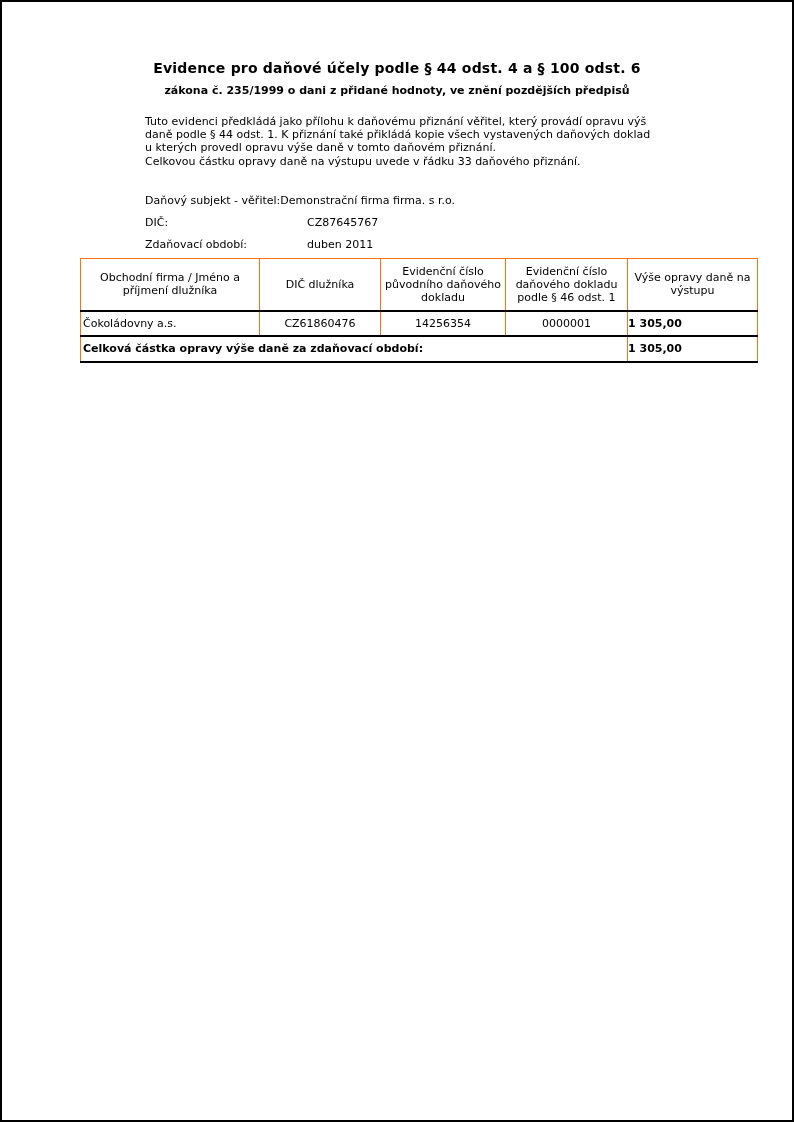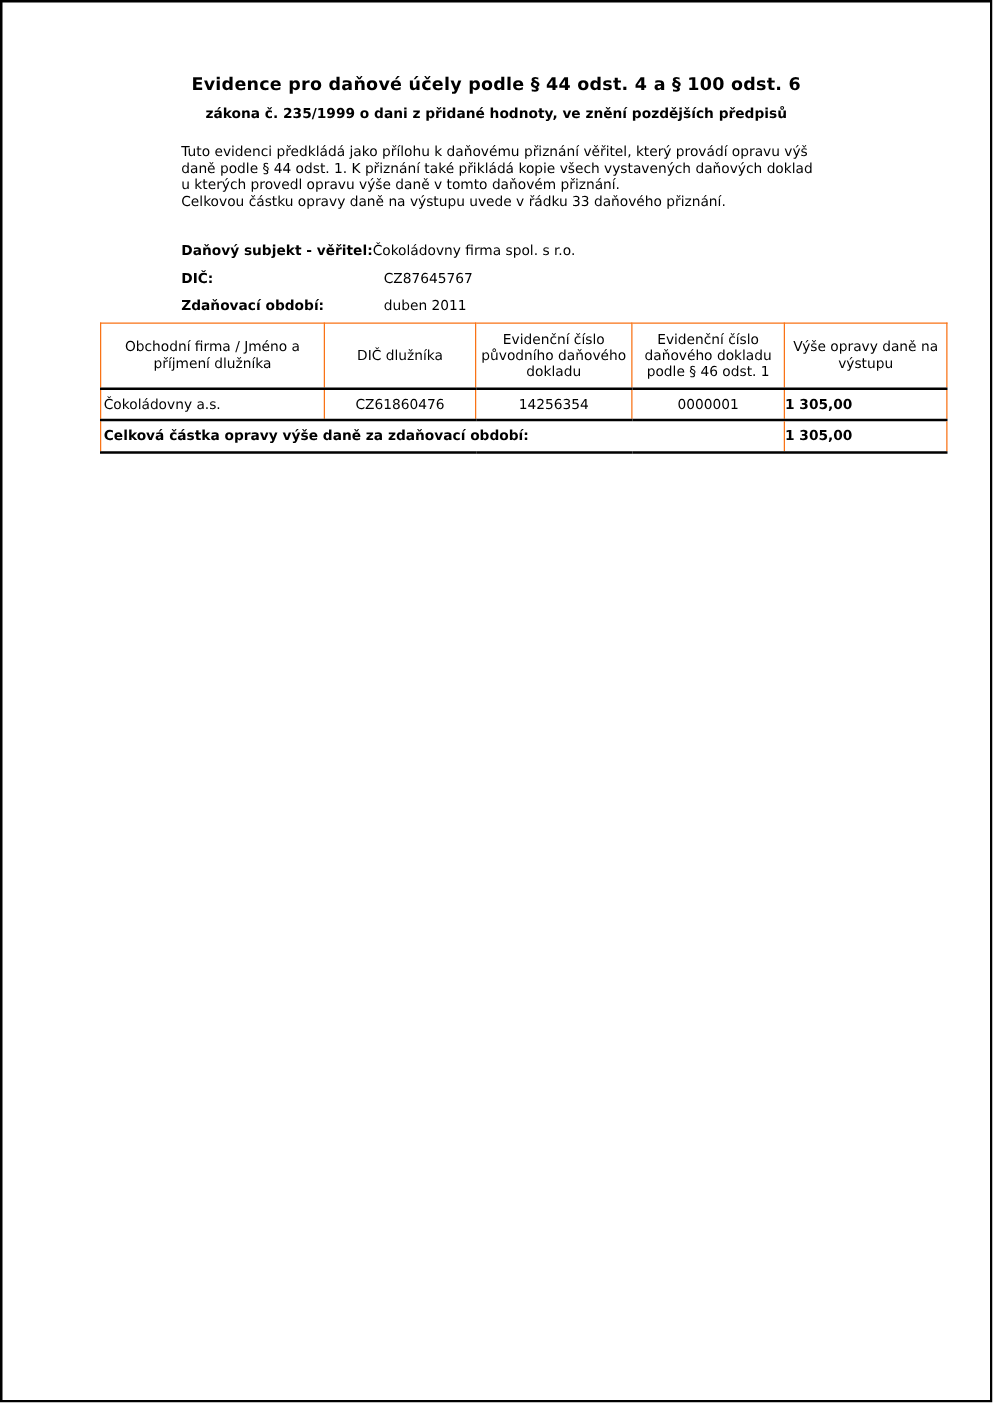--- a/index.html
+++ b/index.html
@@ -30,21 +30,21 @@
   .intro {
     position: absolute; top: 113px; left: 143px;
     font-size: 11px; line-height: 13.2px;
   }
   .intro-line { white-space: nowrap; }
   .fields { position: absolute; left: 143px; top: 192px; font-size: 11px; }
   .field-row { position: absolute; left: 0; white-space: nowrap; }
   .field-row.r0 { top: 0; }
   .field-row.r1 { top: 22px; }
   .field-row.r2 { top: 44px; }
-  .field-label { font-weight: bold; }
+  .field-label { font-weight: normal; }
   .field-label.fixed { display: inline-block; width: 162px; }
   .field-value { font-weight: normal; }
   table.evidence {
     position: absolute; left: 78px; top: 256px;
     width: 677px;
     border-collapse: collapse;
     table-layout: fixed;
     font-size: 11px;
   }
   table.evidence col.c0 { width: 179px; }
@@ -91,21 +91,21 @@
 
   <div class="intro">
     <div class="intro-line">Tuto evidenci předkládá jako přílohu k daňovému přiznání věřitel, který provádí opravu výš</div>
     <div class="intro-line">daně podle § 44 odst. 1. K přiznání také přikládá kopie všech vystavených daňových doklad</div>
     <div class="intro-line">u kterých provedl opravu výše daně v tomto daňovém přiznání.</div>
     <div class="intro-line">Celkovou částku opravy daně na výstupu uvede v řádku 33 daňového přiznání.</div>
   </div>
 
   <div class="fields">
     <div class="field-row r0">
-      <span class="field-label">Daňový subjekt - věřitel:</span><span class="field-value">Čokoládovny firma spol. s r.o.</span>
+      <span class="field-label">Daňový subjekt - věřitel:</span><span class="field-value">Demonstrační firma firma. s r.o.</span>
     </div>
     <div class="field-row r1">
       <span class="field-label fixed">DIČ:</span><span class="field-value">CZ87645767</span>
     </div>
     <div class="field-row r2">
       <span class="field-label fixed">Zdaňovací období:</span><span class="field-value">duben 2011</span>
     </div>
   </div>
 
   <table class="evidence">

